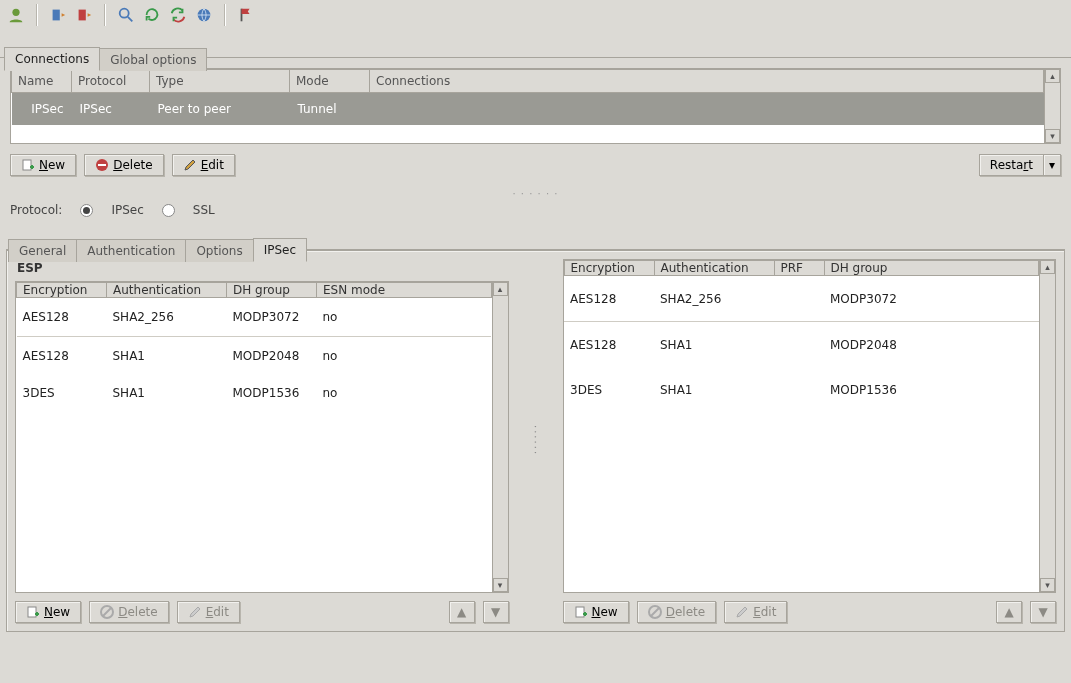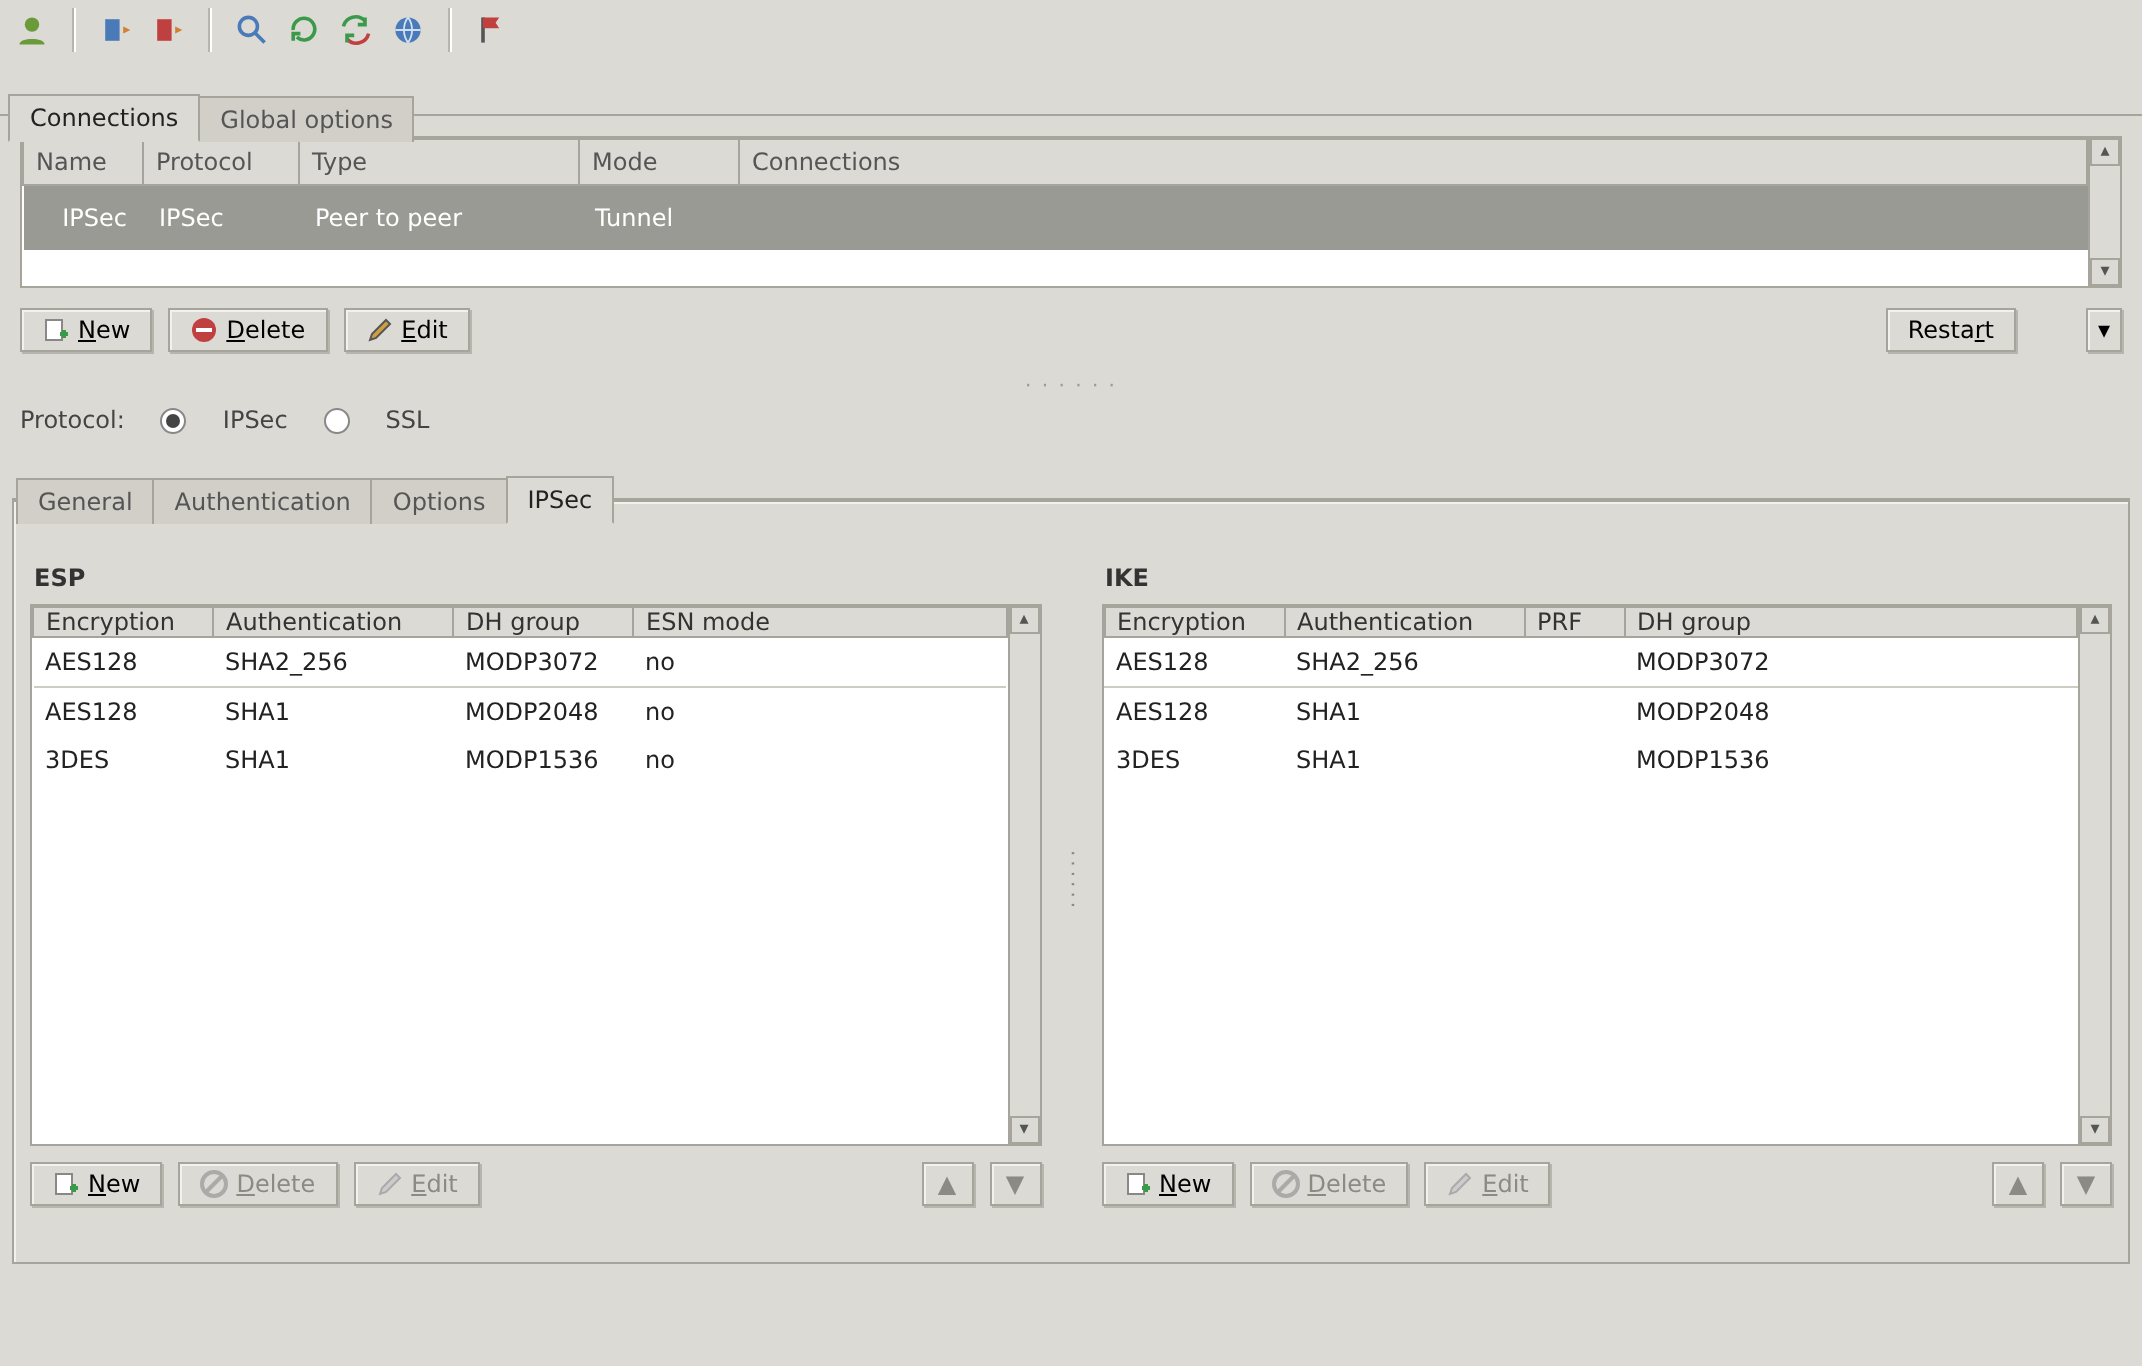--- a/index.html
+++ b/index.html
@@ -122,21 +122,21 @@
     background: #dcdad5;
     box-shadow: inset 1px 1px 0 #f2f1ee, 1px 1px 0 #b8b5ad;
     color: #000000;
     cursor: default;
   }
   .btn.disabled { color: #8c8a84; }
   .btn .u { text-decoration: underline; }
   .btn svg { width: 14px; height: 14px; }
   .spacer-flex { flex: 1; }
 
-  .restart-wrap { display: flex; gap: 36px; }
+  .restart-wrap { display: flex; }
   .restart-drop {
     width: 18px;
     justify-content: center;
     padding: 3px 2px;
     margin-left: -1px;
   }
 
   .gripper {
     text-align: center;
     color: #999;
@@ -152,23 +152,22 @@
   }
   .radio.checked::after { content: ""; width: 7px; height: 7px; background: #444; border-radius: 50%; }
 
   
   .keying-panel {
     border: 1px solid #a7a49c;
     box-shadow: inset 1px 1px 0 #f2f1ee;
     margin: 0 6px 6px 6px;
     padding: 8px;
     display: flex;
-    gap: 12px;
+    gap: 24px;
     height: 382px;
-    align-items: center;
   }
   .key-col { flex: 1; display: flex; flex-direction: column; }
   .key-title { font-weight: bold; color: #333; padding: 2px 0 6px 2px; }
   .key-table-wrap {
     flex: 1;
     display: flex;
     border: 1px solid #a7a49c;
     background: #fff;
   }
   .key-table {
@@ -439,21 +438,20 @@
           <span>▼</span>
         </div>
     </div>
   </div>
 
   <div class="midgrip">
       <span>······</span>
     </div>
 
   <div class="key-col">
-    <div class="key-title">IKE</div>
     <div class="key-table-wrap">
       <table class="key-table">
         <colgroup>
             <col style="width:90px">
             <col style="width:120px">
             <col style="width:50px">
             <col>
           </colgroup>
         <thead>
           <tr>

